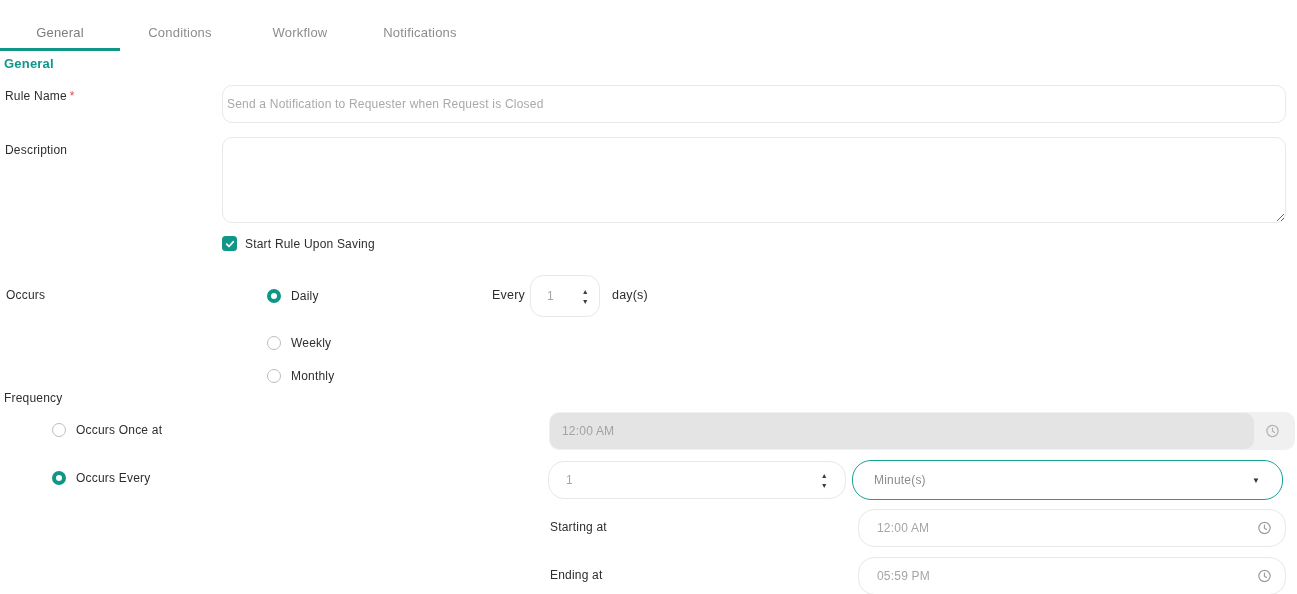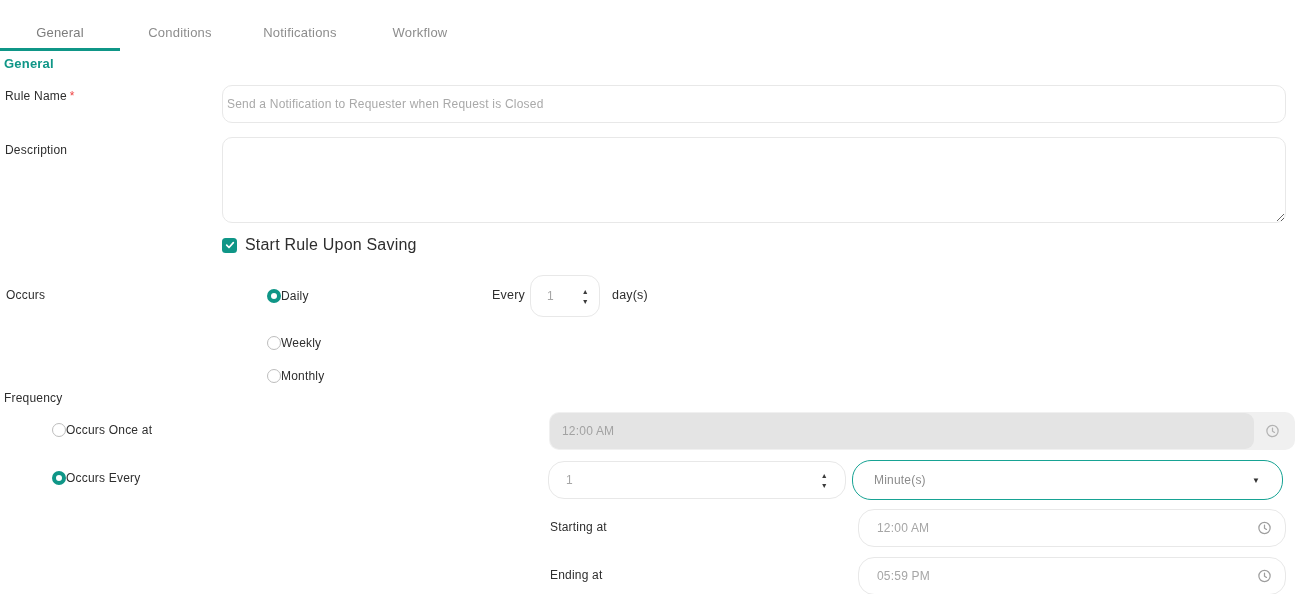--- a/index.html
+++ b/index.html
@@ -64,25 +64,25 @@
   .check-row{
     position:absolute;display:flex;align-items:center;gap:8px;
     cursor:pointer;
   }
   .checkbox{
     width:15px;height:15px;border-radius:3.5px;
     background:var(--accent);
     display:flex;align-items:center;justify-content:center;
     flex:0 0 auto;
   }
-  .check-row .lbl{font-size:16px;font-weight:500;color:var(--label);}
+  .check-row .lbl{font-size:12px;font-weight:500;color:var(--label);}
 
   
   .radio-row{
-    position:absolute;display:flex;align-items:center;
+    position:absolute;display:flex;align-items:center;gap:10px;
     cursor:pointer;
     padding-left:44px;
   }
   .radio{
     width:14px;height:14px;border-radius:50%;
     background:#fff;border:1px solid #bdbdbd;flex:0 0 auto;
   }
   .radio.selected{border:4.5px solid var(--accent);}
   .radio-row .lbl{font-size:12px;font-weight:500;color:var(--label);}
 
@@ -154,24 +154,24 @@
 <div class="page">
 
   <div class="tabbar">
     <div class="tab active">
       <span>General</span>
     </div>
     <div class="tab">
       <span>Conditions</span>
     </div>
     <div class="tab">
+      <span>Workflow</span>
+    </div>
+    <div class="tab">
       <span>Notifications</span>
-    </div>
-    <div class="tab">
-      <span>Workflow</span>
     </div>
   </div>
 
   <div class="section-title">General</div>
 
   <div class="flabel" style="left:5px;top:72px;">
     <span>Rule Name</span><span class="req">*</span>
   </div>
   <input class="text-input" style="left: 222px; top: 68px; width: 1064px; height: 38px;" placeholder="Send a Notification to Requester when Request is Closed">
 

